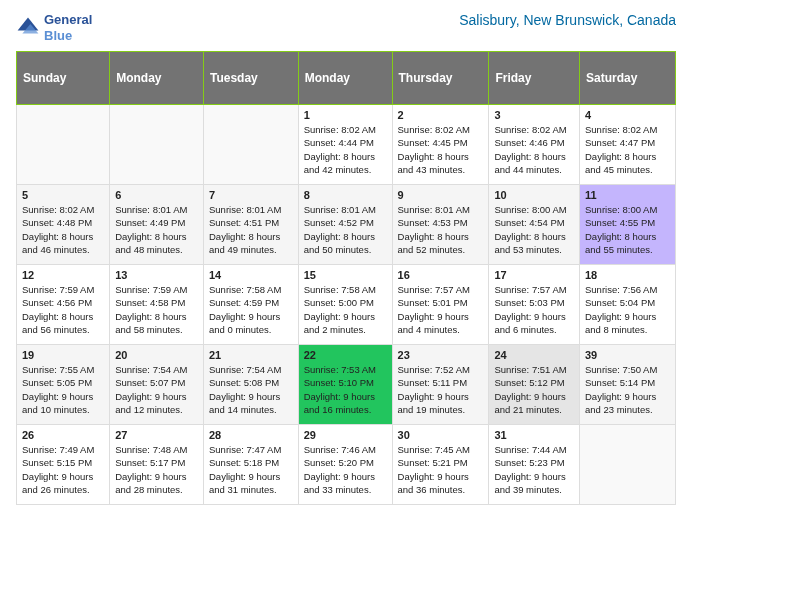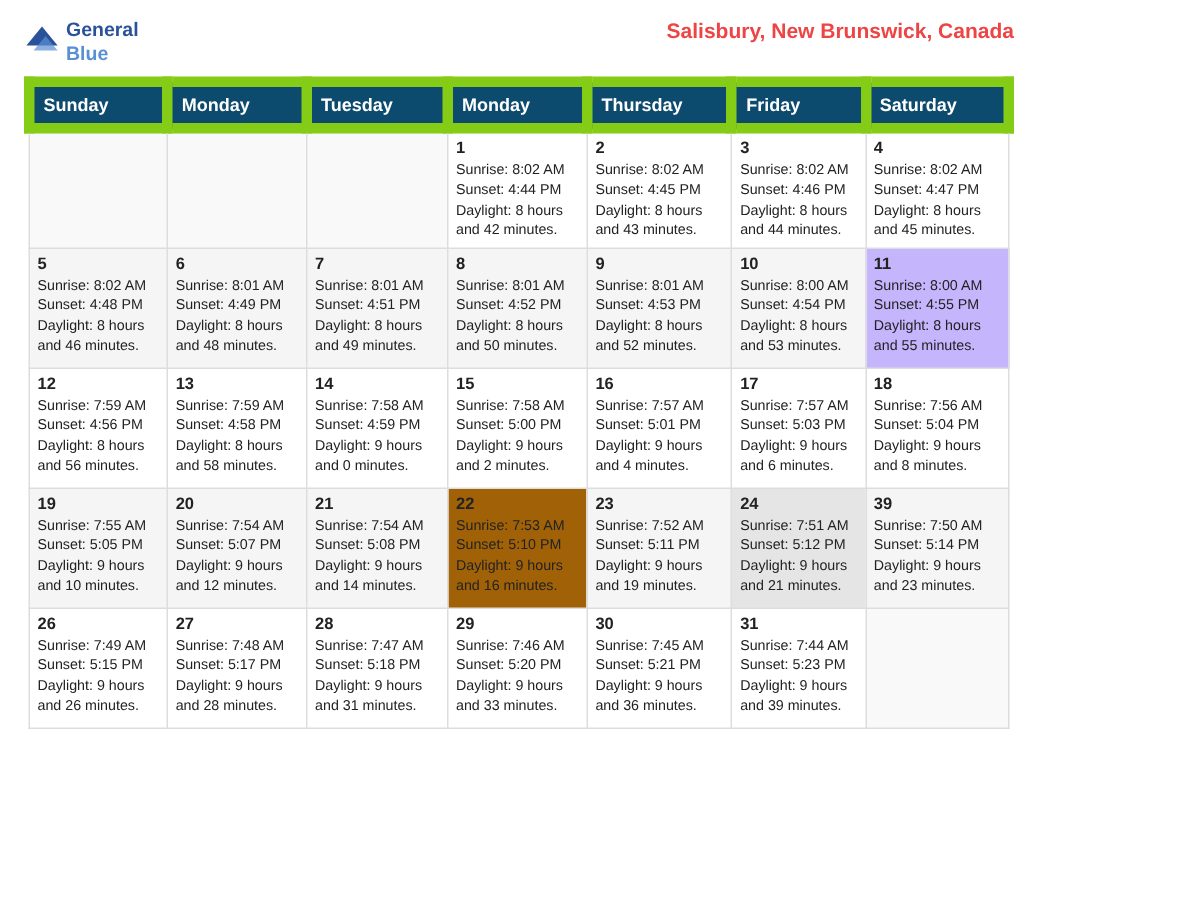--- a/index.html
+++ b/index.html
@@ -44,36 +44,35 @@
       text-align: right;
     }
     .main-title {
       font-size: 28px;
       font-weight: bold;
       color: #1a1a2e;
       line-height: 1.1;
     }
     .subtitle {
       font-size: 14px;
-      color: #ef4444;
-      font-weight: bold;
+      color: #0369a1;
     }
     .calendar {
       width: 100%;
       border-collapse: collapse;
       border: 1px solid #ccc;
     }
     .calendar th {
-      background: #0c4a6e;
+      background: #737373;
       color: #fff;
       font-size: 12px;
       font-weight: bold;
-      padding: 5px 6px;
+      padding: 19px 6px;
       text-align: left;
-      border: 7px solid #84cc16;
+      border: 1px solid #84cc16;
     }
     .calendar td {
       vertical-align: top;
       padding: 4px 5px;
       font-size: 9.5px;
       color: #222;
       border: 1px solid #ddd;
       width: 113px;
       height: 80px;
       background: #fff;
@@ -214,21 +213,21 @@
             <div class="cell-content">Sunrise: 7:55 AM<br>Sunset: 5:05 PM<br>Daylight: 9 hours and 10 minutes.</div>
           </td>
           <td style="background: rgb(245, 245, 245);">
             <span class="day-num">20</span>
             <div class="cell-content">Sunrise: 7:54 AM<br>Sunset: 5:07 PM<br>Daylight: 9 hours and 12 minutes.</div>
           </td>
           <td style="background: rgb(245, 245, 245);">
             <span class="day-num">21</span>
             <div class="cell-content">Sunrise: 7:54 AM<br>Sunset: 5:08 PM<br>Daylight: 9 hours and 14 minutes.</div>
           </td>
-          <td style="background: #a16207;">
+          <td style="background: #22c55e;">
             <span class="day-num">22</span>
             <div class="cell-content">Sunrise: 7:53 AM<br>Sunset: 5:10 PM<br>Daylight: 9 hours and 16 minutes.</div>
           </td>
           <td style="background: rgb(245, 245, 245);">
             <span class="day-num">23</span>
             <div class="cell-content">Sunrise: 7:52 AM<br>Sunset: 5:11 PM<br>Daylight: 9 hours and 19 minutes.</div>
           </td>
           <td style="background: #e5e5e5;">
             <span class="day-num">24</span>
             <div class="cell-content">Sunrise: 7:51 AM<br>Sunset: 5:12 PM<br>Daylight: 9 hours and 21 minutes.</div>

